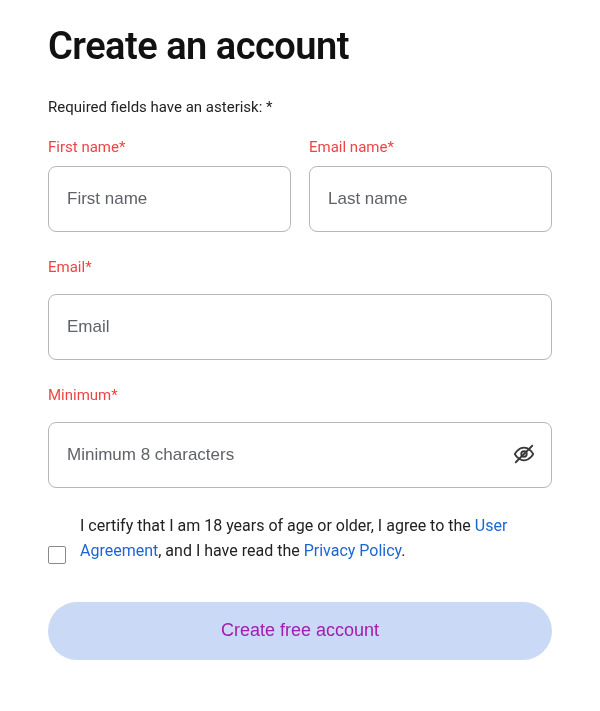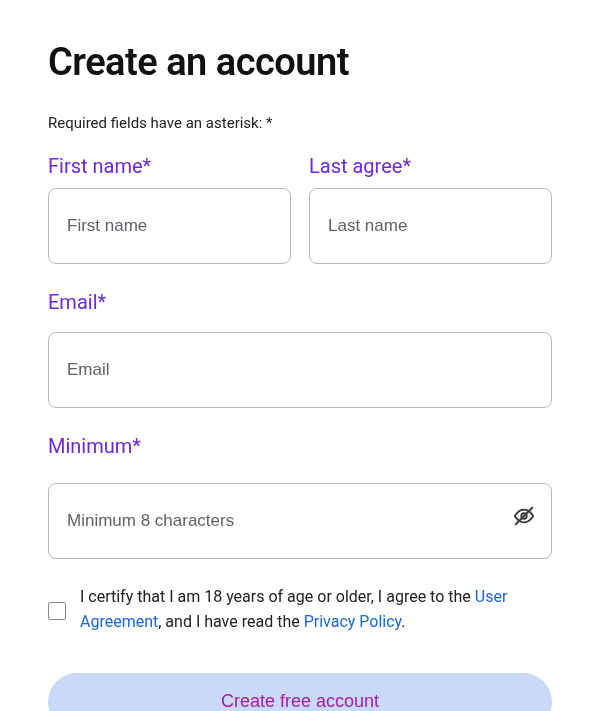--- a/index.html
+++ b/index.html
@@ -12,21 +12,20 @@
       background: #ffffff;
       color: #111111;
       width: 600px;
       padding: 24px 48px 40px 48px;
     }
     h1 {
       font-size: 38px;
       font-weight: 600;
       letter-spacing: -0.5px;
       margin-bottom: 30px;
-      margin-top: 16px;
     }
     .required-note {
       font-size: 15px;
       color: #222;
       margin-bottom: 22px;
     }
     .row {
       display: flex;
       gap: 18px;
       margin-bottom: 26px;
@@ -34,45 +33,44 @@
     .field {
       display: flex;
       flex-direction: column;
       flex: 1;
     }
     .field.full {
       width: 100%;
       gap: 8px;
     }
     label.field-label {
-      font-size: 20px;
-      color: #6d28d9;
+      font-size: 15px;
+      color: #ef4444;
       margin-bottom: 10px;
     }
     .input-wrap {
       position: relative;
       width: 100%;
     }
     input.text-input {
       width: 100%;
-      height: 76px;
+      height: 66px;
       border: 1px solid #b7b7b7;
       border-radius: 8px;
       padding: 0 18px;
       font-size: 17px;
       color: #14532d;
       background: #fff;
       outline: none;
     }
     input.text-input::placeholder {
       color: #5f6268;
     }
     .password-wrap input.text-input {
       padding-right: 52px;
-      margin-top: 7px;
     }
     .eye-btn {
       position: absolute;
       right: 14px;
       top: 50%;
       transform: translateY(-50%);
       width: 28px;
       height: 28px;
       background: transparent;
       border: none;
@@ -83,21 +81,21 @@
       padding: 0;
     }
     .eye-btn svg {
       width: 22px;
       height: 22px;
       stroke: #3a3a3a;
       fill: none;
     }
     .consent-row {
       display: flex;
-      align-items: center;
+      align-items: flex-end;
       gap: 14px;
       margin-top: 14px;
       margin-bottom: 38px;
     }
     .checkbox {
       flex: 0 0 auto;
       appearance: none;
       -webkit-appearance: none;
       width: 18px;
       height: 18px;
@@ -138,21 +136,21 @@
 <p class="required-note">Required fields have an asterisk: *</p>
 
 <div class="row">
   <div class="field">
     <label class="field-label">First name*</label>
     <div class="input-wrap">
       <input type="text" class="text-input" placeholder="First name" style="">
     </div>
   </div>
   <div class="field">
-    <label class="field-label">Last agree*</label>
+    <label class="field-label">Email name*</label>
     <div class="input-wrap">
       <input type="text" class="text-input" placeholder="Last name" style="">
     </div>
   </div>
 </div>
 
 <div class="row">
   <div class="field full">
     <label class="field-label">Email*</label>
     <div class="input-wrap">

